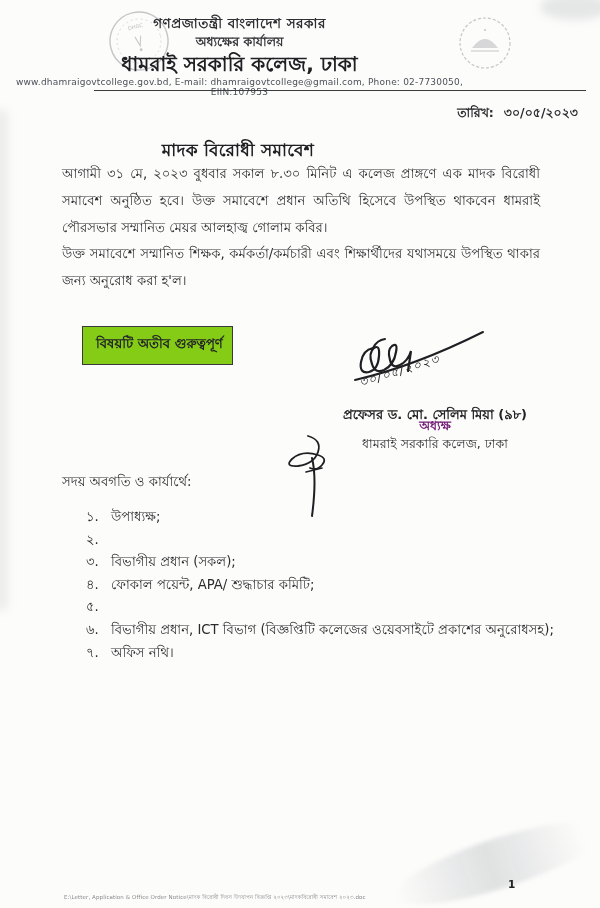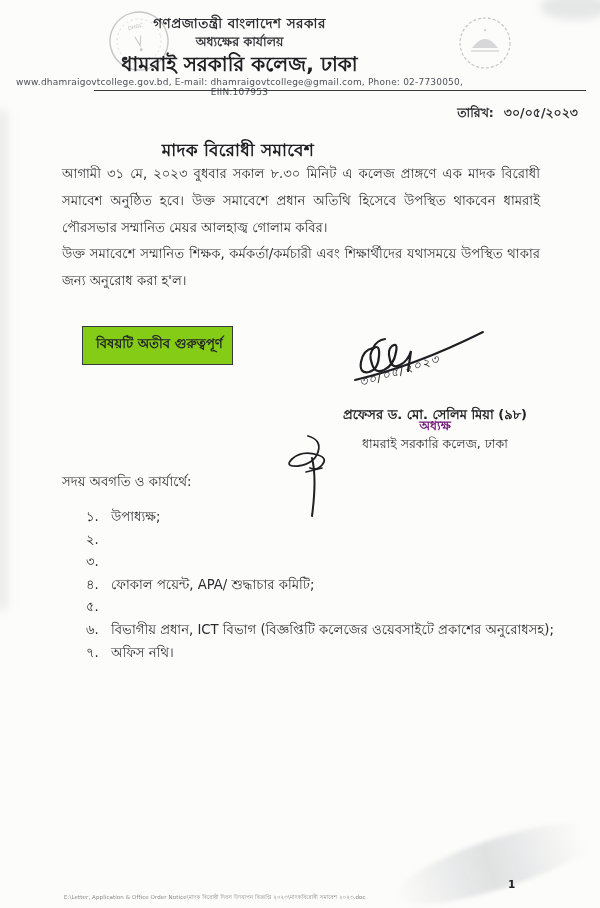--- a/index.html
+++ b/index.html
@@ -145,20 +145,21 @@
 <div class="abs dist-list">
   <div class="dist-item">
     <span class="num">১.</span>
     <span>উপাধ্যক্ষ;</span>
   </div>
   <div class="dist-item">
     <span class="num">২.</span>
   </div>
   <div class="dist-item">
     <span class="num">৩.</span>
+    <span>বিভাগীয় প্রধান (সকল);</span>
   </div>
   <div class="dist-item">
     <span class="num">৪.</span>
     <span>ফোকাল পয়েন্ট, APA/ শুদ্ধাচার কমিটি;</span>
   </div>
   <div class="dist-item">
     <span class="num">৫.</span>
   </div>
   <div class="dist-item">
     <span class="num">৬.</span>

